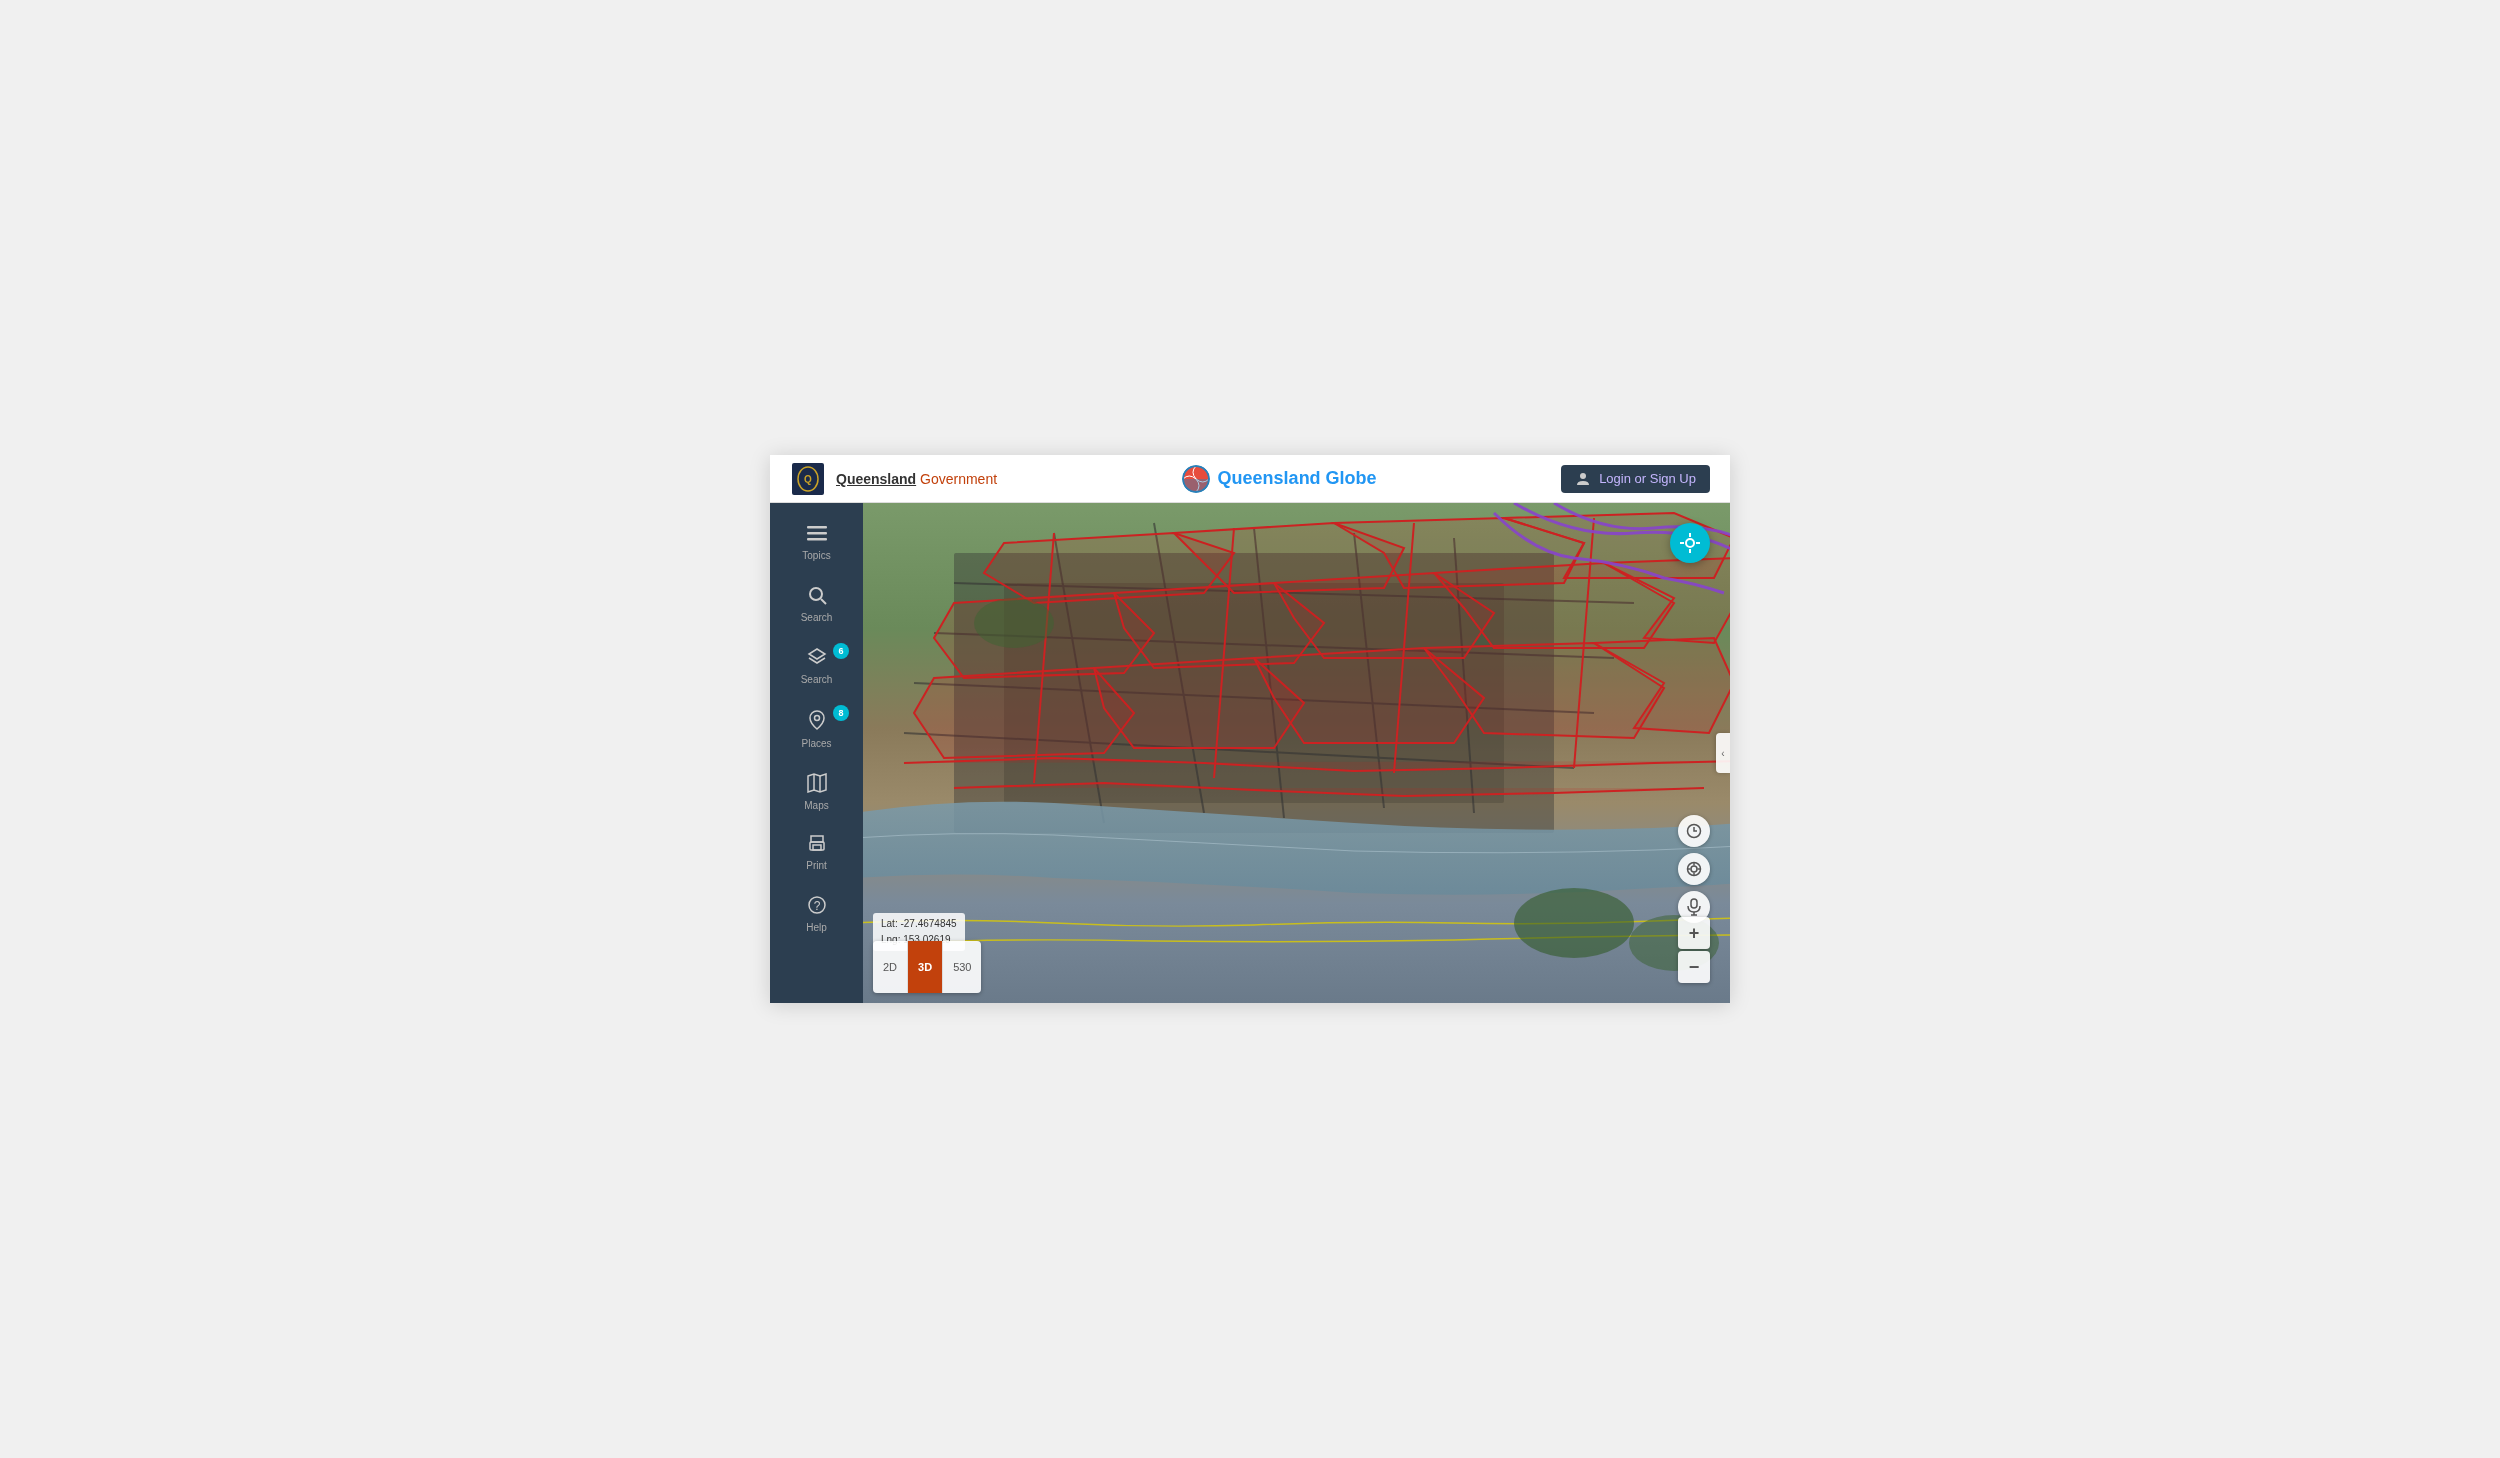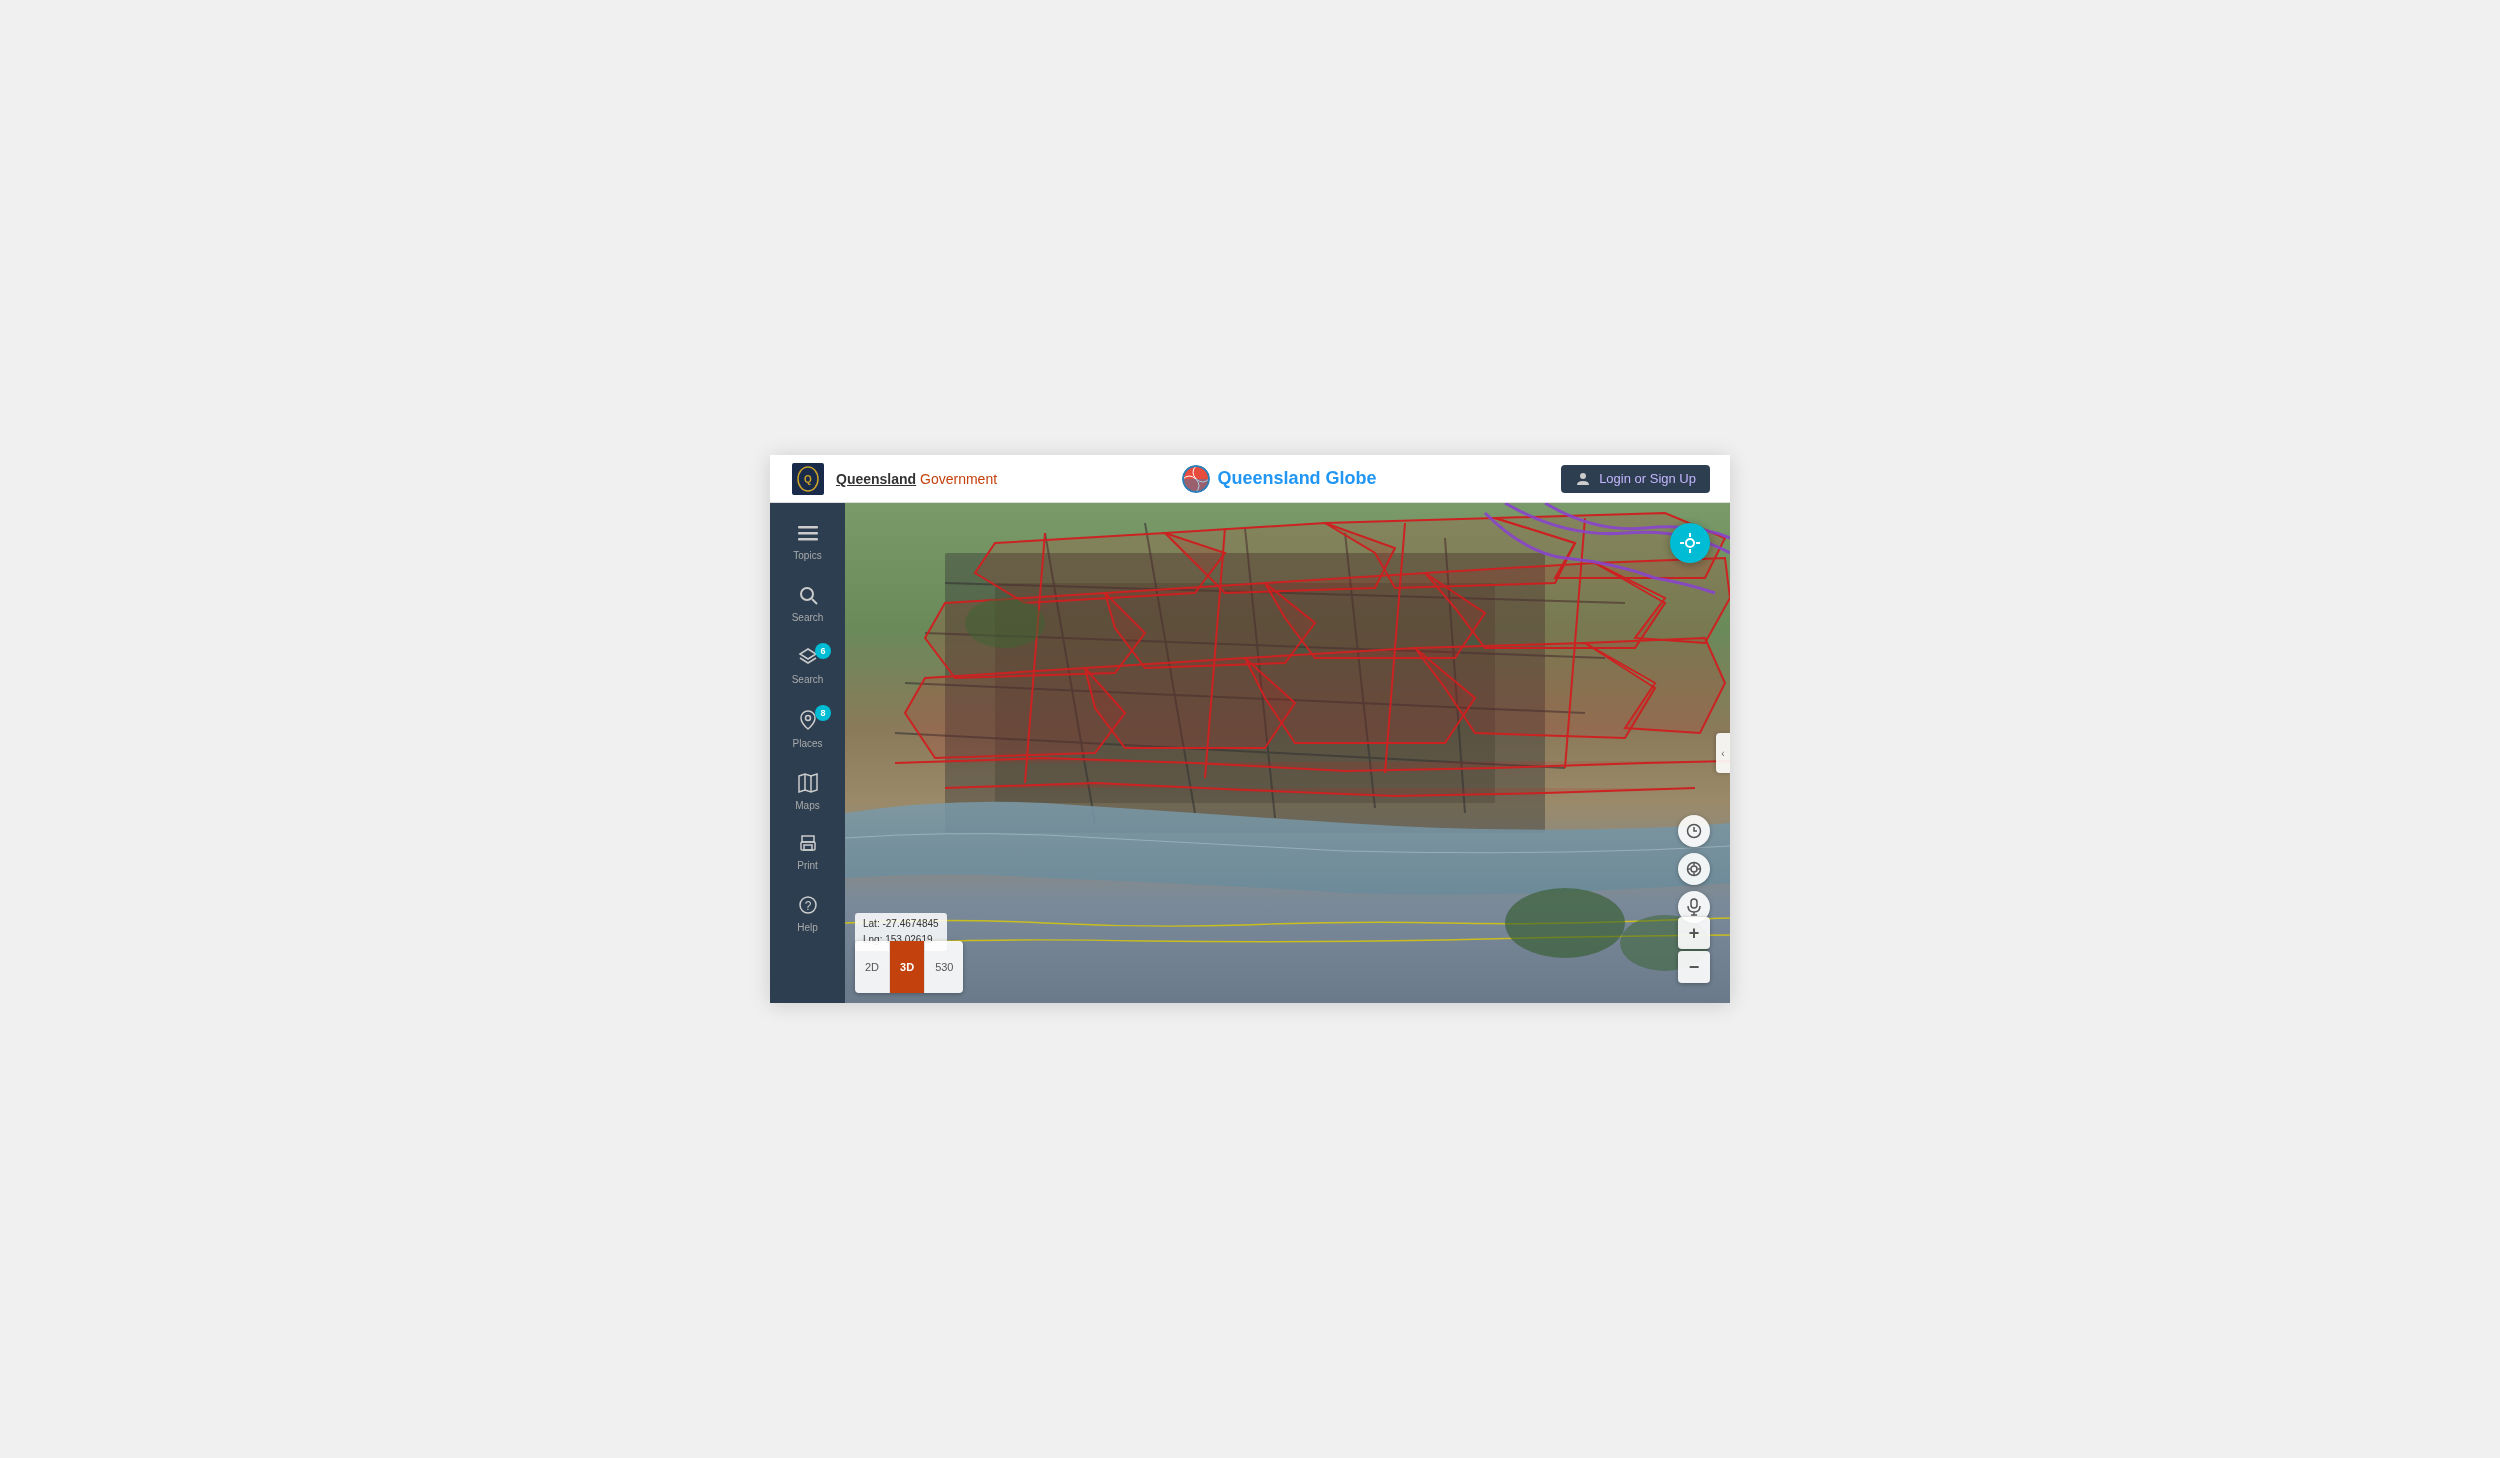--- a/index.html
+++ b/index.html
@@ -65,21 +65,21 @@
     }
 
     
     .main-content {
       display: flex;
       height: 500px;
     }
 
     
     .sidebar {
-      width: 75px;
+      width: 93px;
       background: #2c3e50;
       display: flex;
       flex-direction: column;
       align-items: center;
       padding-top: 10px;
       flex-shrink: 0;
     }
 
     .sidebar-item {
       display: flex;

